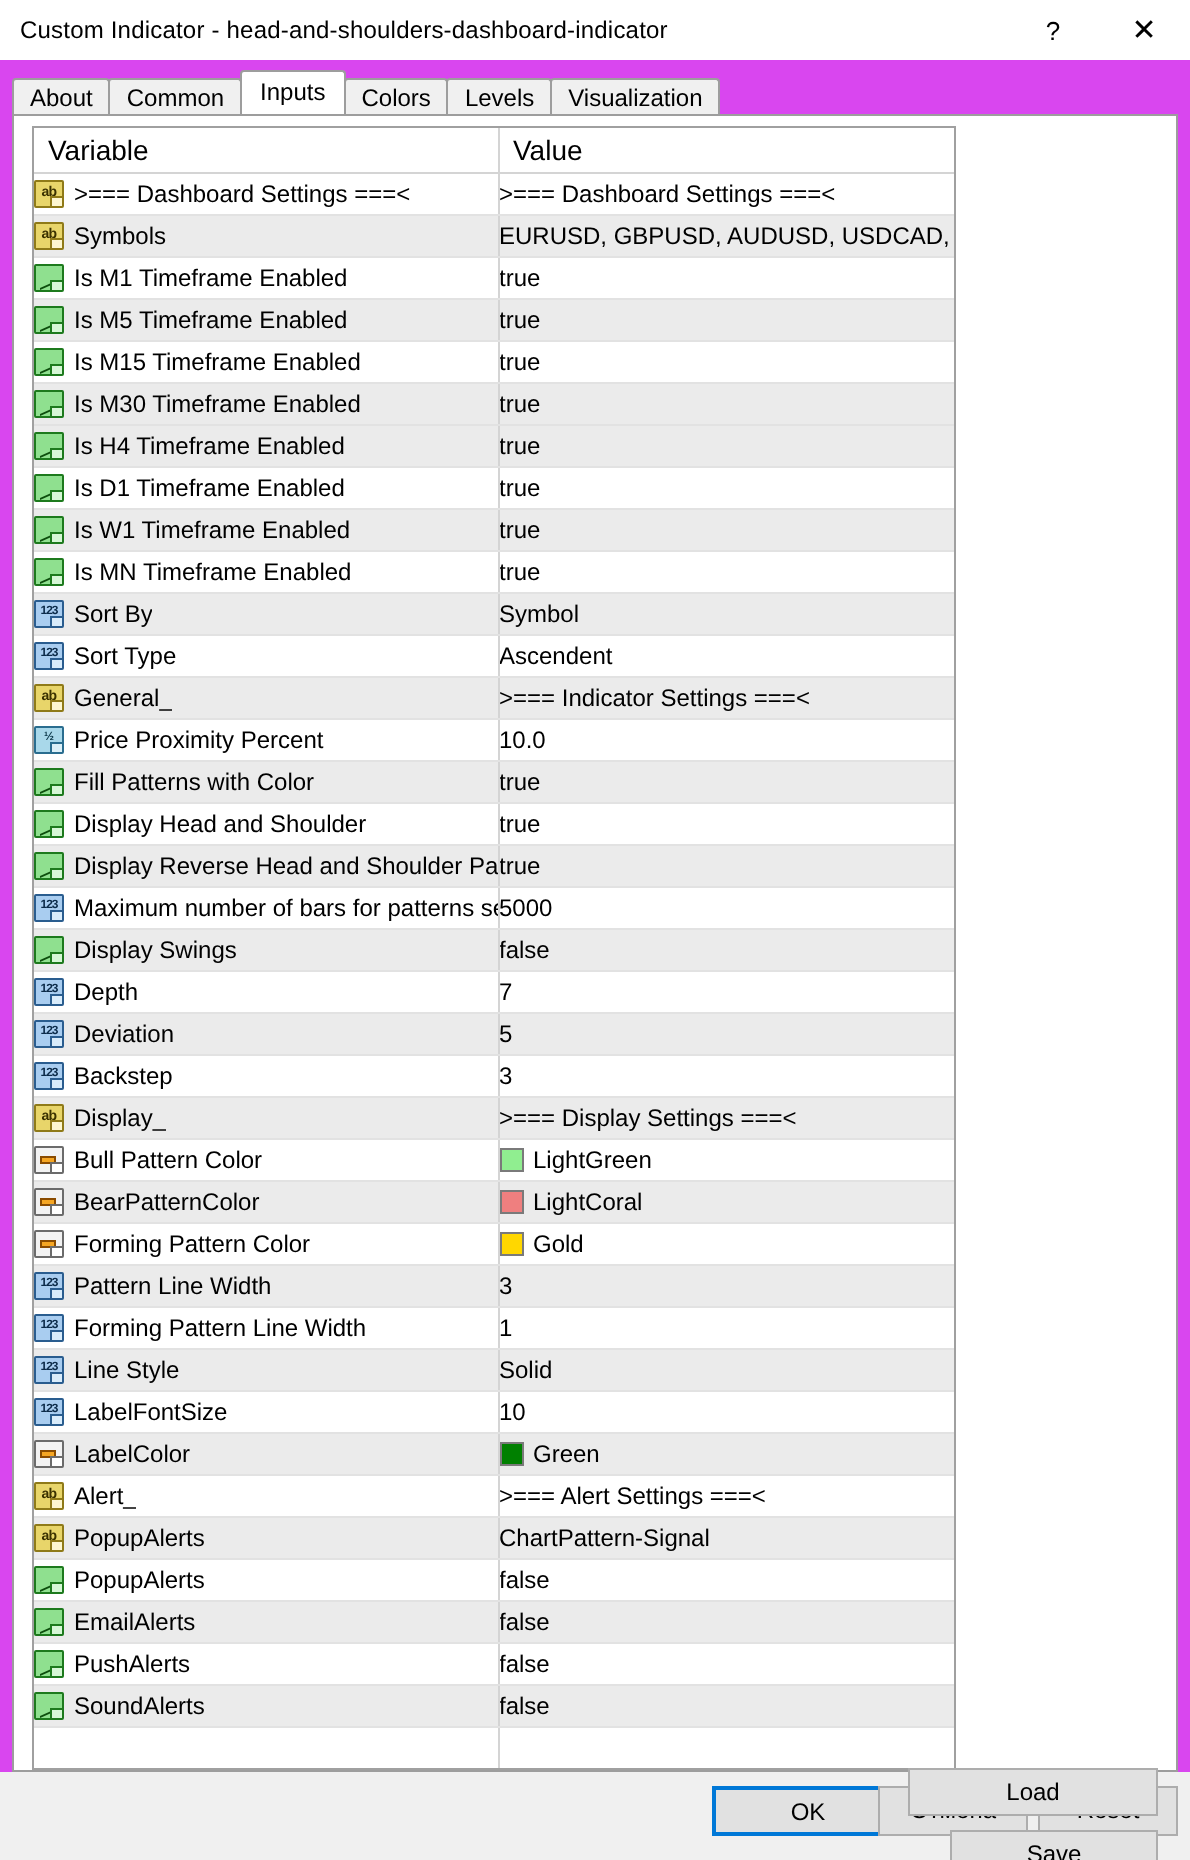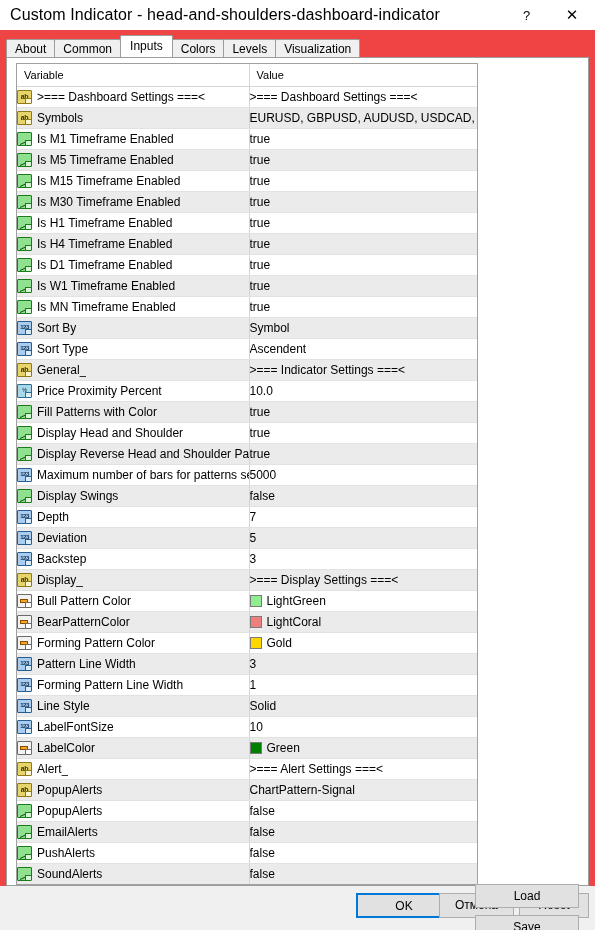--- a/index.html
+++ b/index.html
@@ -20,21 +20,21 @@
   
   .titlebar {
     height: 30px;
     background: #ffffff;
     display: flex;
     align-items: center;
     position: relative;
     border-bottom: none;
   }
   .title-text {
-    font-size: 16px;
+    font-size: 12px;
     color: #000000;
     padding-left: 10px;
     letter-spacing: 0.1px;
     white-space: nowrap;
   }
   .title-buttons {
     position: absolute;
     right: 0;
     top: 0;
     height: 30px;
@@ -52,21 +52,21 @@
   }
   .title-btn.close { width: 46px; font-size: 15px; font-weight: 300; }
 
   
   .dialog-body {
     position: absolute;
     top: 30px;
     left: 0;
     right: 0;
     bottom: 0;
-    background: #ef4444;
+    background: #d946ef;
     padding-left: 16px;
   }
 
   
   .tabstrip {
     position: absolute;
     left: 6px;
     top: 5px;
     height: 22px;
     display: flex;
@@ -130,21 +130,21 @@
   table.grid col.c-val { width: 228px; }
 
   table.grid th {
     height: 22px;
     font-weight: normal;
     text-align: left;
     background: #ffffff;
     padding: 0 0 0 7px;
     border-right: 1px solid #d4d4d4;
     border-bottom: 1px solid #d4d4d4;
-    font-size: 11px;
+    font-size: 14px;
     color: #000;
   }
   table.grid th.last { border-right: none; margin-top: 16px; }
 
   table.grid td {
     height: 20px;
     padding: 0;
     border-bottom: 1px solid #e2e2e2;
     vertical-align: middle;
     white-space: nowrap;
@@ -311,21 +311,21 @@
     color: #000;
     text-align: center;
     box-sizing: border-box;
     cursor: default;
     padding: 0;
   }
   .btn-load {
     position: absolute;
     right: 9px;
     top: 826px;
-    width: 104px;
+    width: 125px;
     height: 24px;
     line-height: 22px;
   }
   .btn-save {
     position: absolute;
     right: 9px;
     top: 857px;
     width: 104px;
     height: 24px;
     line-height: 22px;
@@ -475,33 +475,20 @@
                   <span class="ticon t-bool"></span>
                   <span class="var-label">Is M30 Timeframe Enabled</span>
                 </div>
               </td>
               <td class="val-cell">
                 <div class="val-inner">
                   <span>true</span>
                 </div>
               </td>
             </tr>
-            <tr class="row-norm">
-              <td class="var-cell">
-                <div class="var-inner">
-                  <span class="ticon t-bool"></span>
-                  <span class="var-label">Is H1 Timeframe Enabled</span>
-                </div>
-              </td>
-              <td class="val-cell">
-                <div class="val-inner">
-                  <span>true</span>
-                </div>
-              </td>
-            </tr>
             <tr class="row-alt">
               <td class="var-cell">
                 <div class="var-inner">
                   <span class="ticon t-bool"></span>
                   <span class="var-label">Is H4 Timeframe Enabled</span>
                 </div>
               </td>
               <td class="val-cell">
                 <div class="val-inner">
                   <span>true</span>

